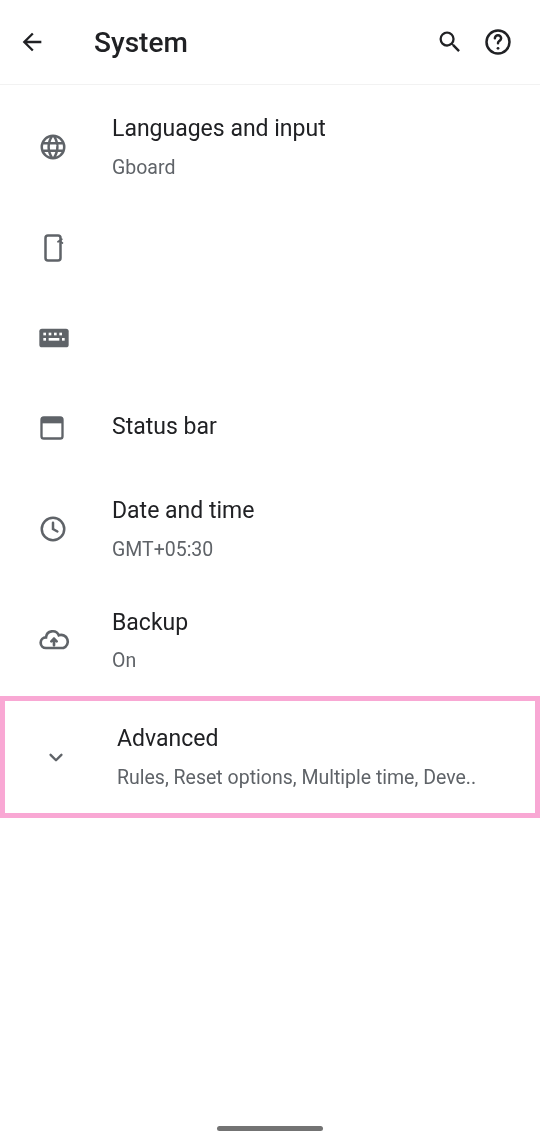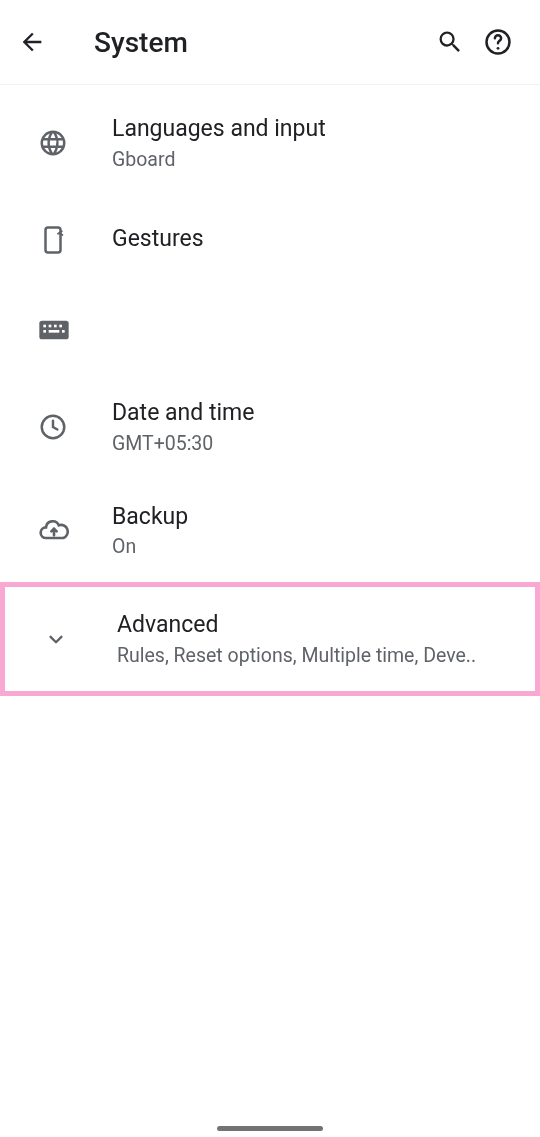--- a/index.html
+++ b/index.html
@@ -67,21 +67,21 @@
     }
     .item .label {
       font-size: 23px;
       font-weight: 400;
       color: #202124;
       line-height: 1.25;
     }
     .item .sub {
       font-size: 19.5px;
       color: #5f6368;
-      margin-top: 4px;
+      margin-top: 12px;
       white-space: nowrap;
       overflow: hidden;
       text-overflow: ellipsis;
     }
     .highlight {
       border: 5px solid #f9a8d4;
       position: relative;
       box-sizing: border-box;
     }
     .nav-handle {
@@ -134,40 +134,48 @@
     </div>
   </div>
 
   <div class="item">
     <div class="icon-col">
       <svg width="30" height="30" viewBox="0 0 24 24">
         <rect x="6" y="2" width="12" height="20" rx="2" fill="none" stroke="#5f6368" stroke-width="2"></rect>
         <path d="M16 7l3-2M18 7l1.5 1" stroke="#5f6368" stroke-width="1.5" stroke-linecap="round"></path>
       </svg>
     </div>
-    <div class="text-col">
-      <div class="label">Gestures</div>
-    </div>
   </div>
 
   <div class="item">
     <div class="icon-col">
       <svg width="32" height="22" viewBox="0 0 24 16">
         <rect x="1" y="1" width="22" height="14" rx="2" fill="#5f6368"></rect>
         <rect x="4" y="4" width="2" height="2" fill="#fff"></rect>
         <rect x="8" y="4" width="2" height="2" fill="#fff"></rect>
         <rect x="12" y="4" width="2" height="2" fill="#fff"></rect>
         <rect x="16" y="4" width="2" height="2" fill="#fff"></rect>
         <rect x="4" y="8" width="2" height="2" fill="#fff"></rect>
         <rect x="8" y="8" width="8" height="2" fill="#fff"></rect>
         <rect x="18" y="8" width="2" height="2" fill="#fff"></rect>
       </svg>
     </div>
   </div>
 
+  <div class="item">
+    <div class="icon-col">
+      <svg width="28" height="28" viewBox="0 0 24 24">
+        <rect x="3" y="3" width="18" height="18" rx="2" fill="none" stroke="#5f6368" stroke-width="2"></rect>
+        <rect x="3" y="3" width="18" height="5" fill="#5f6368"></rect>
+      </svg>
+    </div>
+    <div class="text-col">
+      <div class="label">Status bar</div>
+    </div>
+  </div>
 
   <div class="item">
     <div class="icon-col">
       <svg width="30" height="30" viewBox="0 0 24 24">
         <circle cx="12" cy="12" r="9" fill="none" stroke="#5f6368" stroke-width="2"></circle>
         <path d="M12 7v5l3.5 2" stroke="#5f6368" stroke-width="2" stroke-linecap="round" fill="none"></path>
       </svg>
     </div>
     <div class="text-col">
       <div class="label">Date and time</div>

